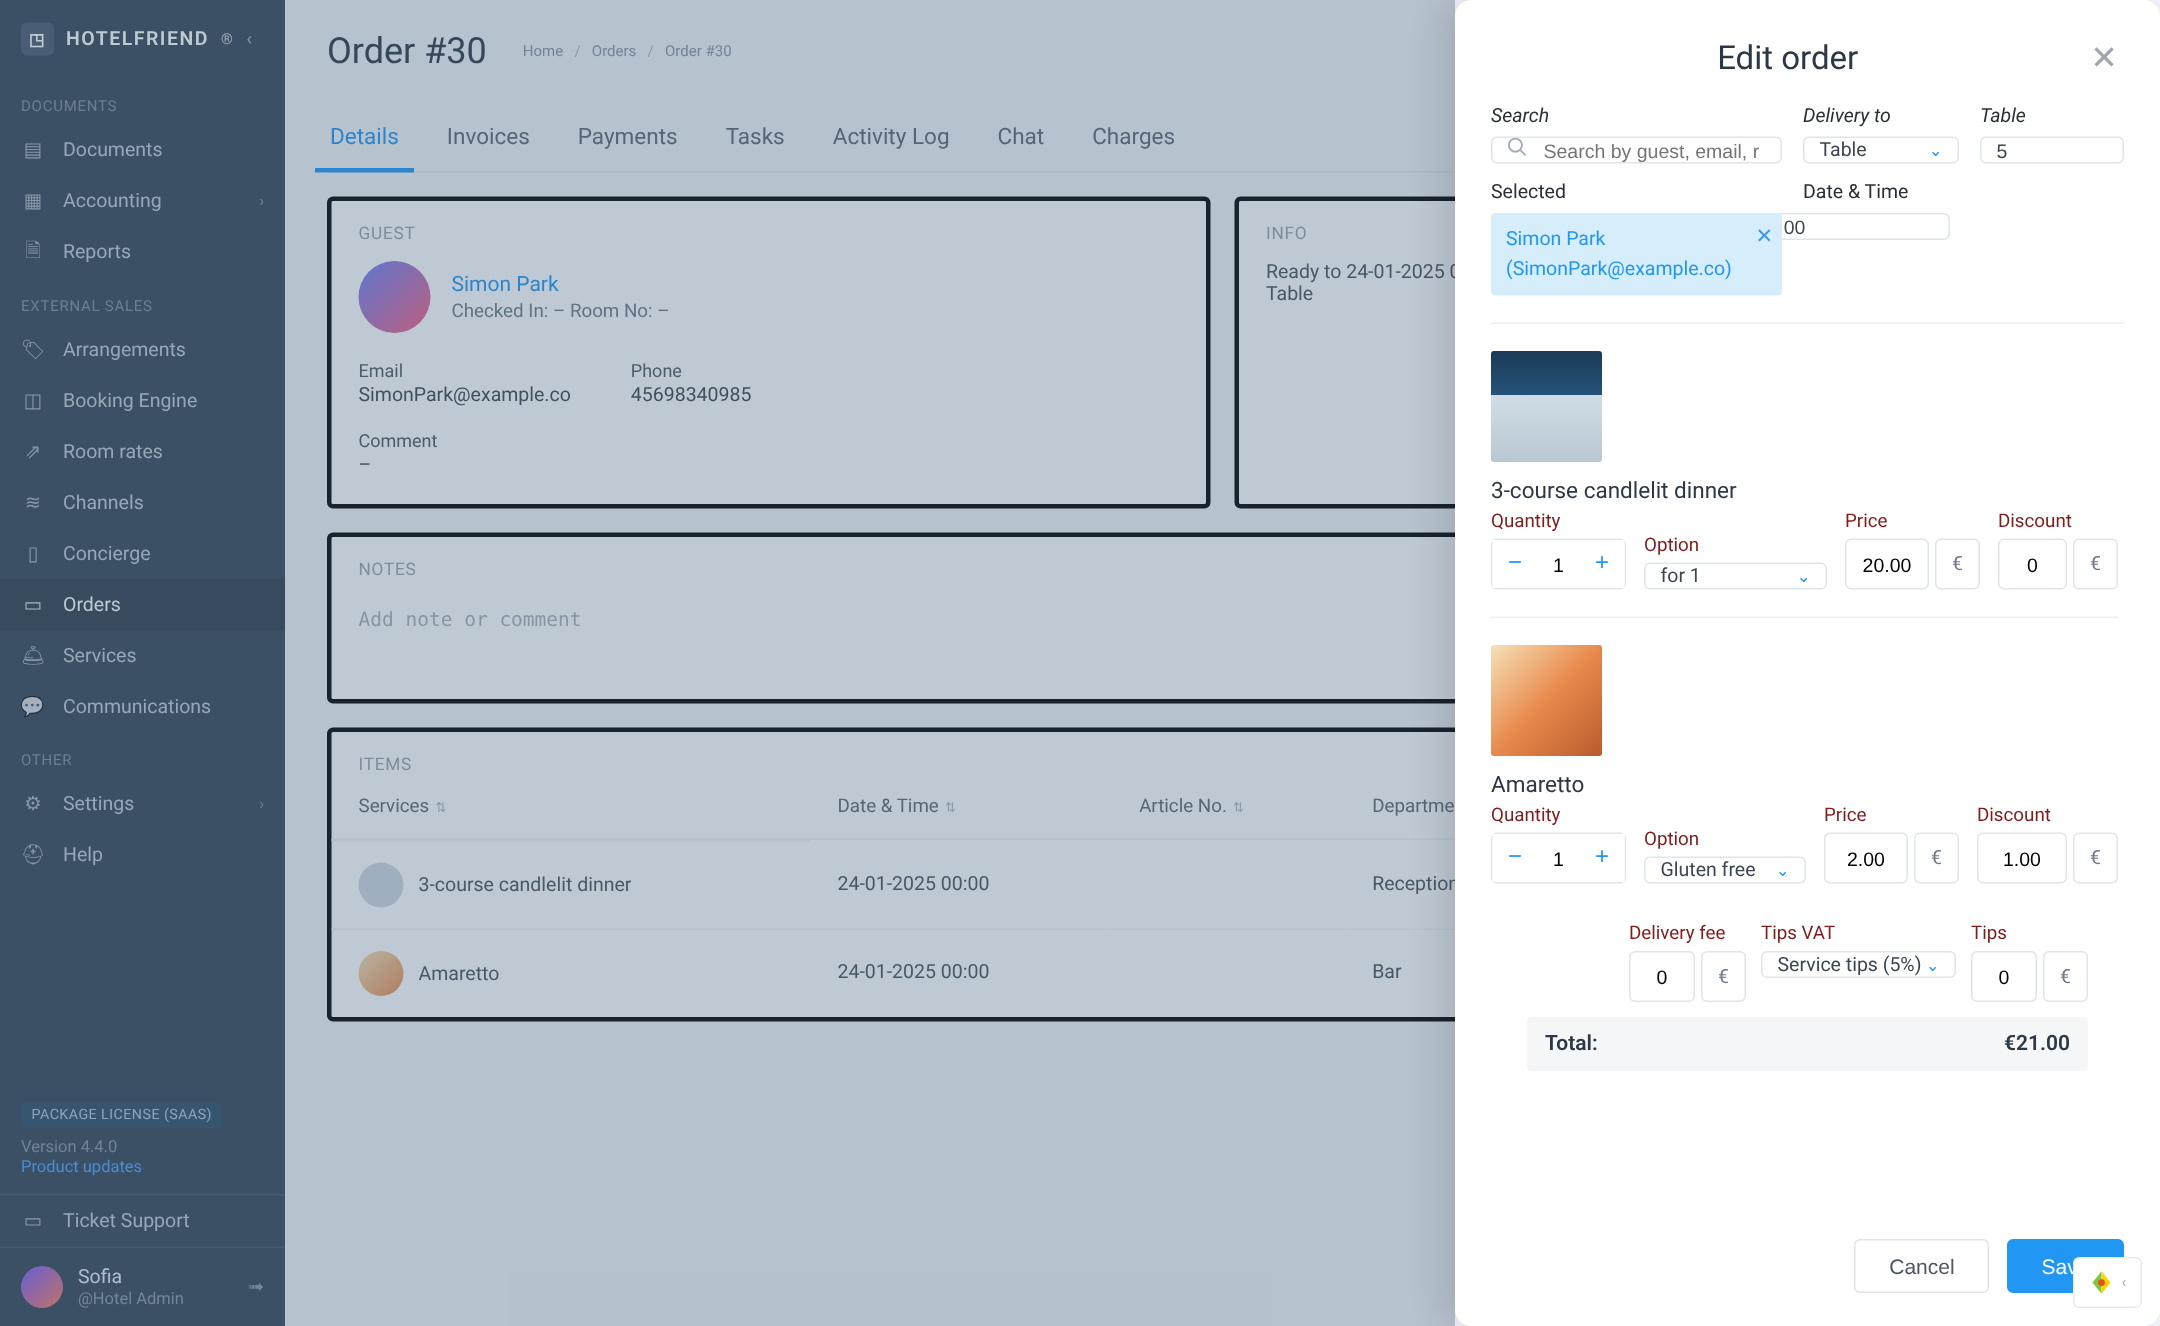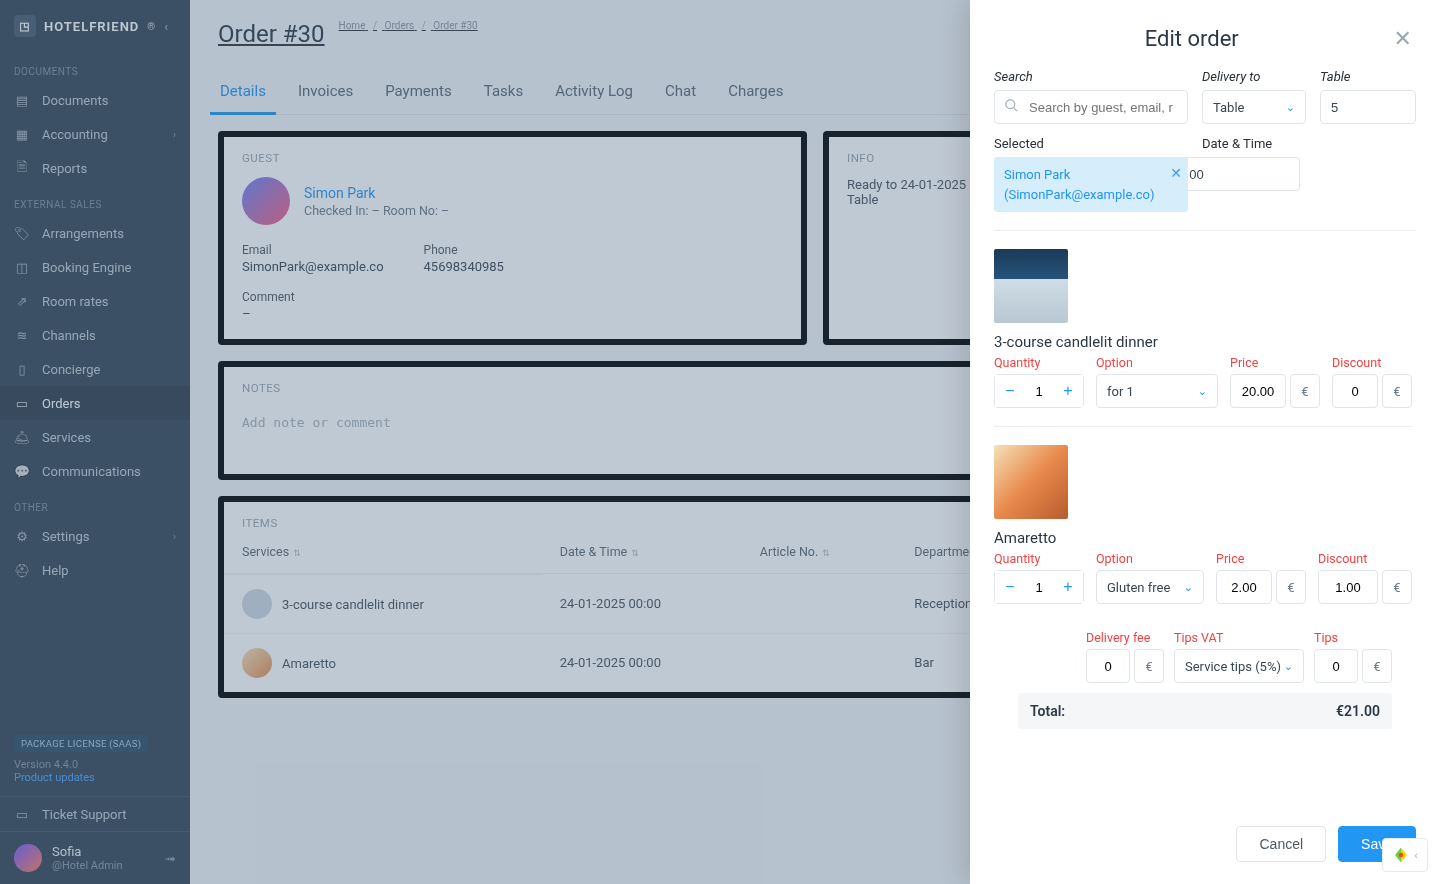--- a/index.html
+++ b/index.html
@@ -24,32 +24,32 @@
 .pkg { display:inline-block; background:#2f4d66; color:#a9c9e3; padding:3px 7px; border-radius:3px; font-size: 9.5px; letter-spacing:.3px; margin-bottom:6px;}
 .pu { color:#4aa3ff; }
 .user-row { display:flex; align-items:center; gap:10px; padding:12px 14px; border-top:1px solid #465565; }
 .avatar-sm { width:28px; height:28px; border-radius:50%; background: linear-gradient(135deg,#7a5cff,#ff7a59); }
 .user-col { flex:1; }
 .user-name { color:#e6edf3; font-size:13px; }
 .user-sub { color:#8b98a5; font-size:11px; }
 
 
 .main { flex:1; position:relative; padding: 20px 28px; overflow:auto; }
-.page-head { display:flex; align-items:flex-start; gap:14px;text-decoration:underline; }
+.page-head { display:flex; align-items:center; gap:24px; }
 .page-title { font-size:24px; color:#2c3845; font-weight:400; }
 .crumbs { font-size:10px; color:#8a95a0; }
 .crumbs a { color:#8a95a0; text-decoration:none; }
 .crumbs .sep::before { content:"/"; margin:0 5px; color:#aeb7c0;}
 
 .tabs { display:flex; gap:28px; margin-top:24px; border-bottom:1px solid #e0e6ec; }
 .tab { padding: 10px 2px 14px; font-size:15px; color:#5b6773; cursor:pointer; position:relative;}
 .tab.active { color:#2196f3; }
 .tab.active::after { content:""; position:absolute; left:-8px; right:-8px; bottom:-1px; height:3px; background:#2196f3; }
 
-.card { background:#fff; border:6px solid #000000; border-radius:4px; margin-top:16px; }
+.card { background:#fff; border:3px solid #000000; border-radius:4px; margin-top:16px; }
 .card-head { font-size:11.5px; letter-spacing:.5px; color:#9aa4ae; padding:14px 18px 0; }
 .card-body { padding: 12px 18px 18px; }
 .row2 { display:flex; gap:16px; }
 .col { flex:1; }
 
 .guest-top { display:flex; gap:14px; align-items:center; }
 .guest-avatar { width:48px; height:48px; border-radius:50%; background:linear-gradient(135deg,#6a82fb,#fc5c7d); }
 .guest-name { color:#2196f3; font-size:14px; }
 .guest-sub { color:#6e7a85; font-size:12.5px; margin-top:2px; }
 
@@ -67,52 +67,52 @@
 .items-card th { text-align:left; font-weight:400; font-size:12.5px; color:#5d6872; padding:14px 18px; border-bottom:1px solid #eef1f4;}
 .items-card td { font-size:13px; color:#47525c; padding:14px 18px; border-top:1px solid #f0f3f6; vertical-align:middle;}
 .items-card td.serv { display:flex; align-items:center; gap:10px; }
 .serv-img { width:30px; height:30px; border-radius:50%; background:#d0d8e0; }
 .sort-ic { font-size:9px; margin-left:4px; color:#b0b9c1; }
 
 
 .dim { position:absolute; inset:0; background: rgba(71, 99, 128, 0.35); }
 
 
-.panel { position:absolute; top:0; right:0; width:470px; height:100%; background:#fff; box-shadow:-8px 0 24px rgba(0,0,0,.12); display:flex; flex-direction:column; }
+.panel { position:absolute; top:0; right:0; width:470px; height:100%; background:#fff; box-shadow:-8px 0 24px rgba(0,0,0,.12); display:flex; flex-direction:column;border-radius:11px; }
 .panel-head { display:flex; align-items:center; padding:22px 24px 10px; }
 .panel-title { flex:1; text-align:center; font-size:22px; color:#2c3845; }
 .close-x { font-size:22px; color:#9da7b0; cursor:pointer; padding:4px;}
 
 .panel-body { padding: 4px 24px 0; flex:1; overflow:hidden; display:flex; flex-direction:column; }
 .form-row { display:flex; gap:14px; }
 .form-col { flex:1; min-width:0; }
 .form-col.narrow { flex:0 0 96px; }
 .form-col.mid { flex:0 0 104px; }
 .lbl { font-size:13px; color:#292f36; margin-bottom:6px; display:block;font-style:italic; }
 .sublbl { font-size:13px; color:#292f36; margin:12px 0 6px; }
-.inp, .sel { width:100%; height:34px; border:1px solid #dfe5ea; border-radius:4px; padding:0 10px; font-size:13px; color:#3a4651; background:#fff; }
+.inp, .sel { width:100%; height:18px; border:1px solid #dfe5ea; border-radius:4px; padding:0 10px; font-size:13px; color:#3a4651; background:#fff; }
 .inp.search { padding-left:34px; }
 .inp-wrap { position:relative; }
 .inp-wrap .sicon { position:absolute; left:10px; top:50%; transform:translateY(-50%); color:#a3adb6; }
 .sel { display:flex; align-items:center; justify-content:space-between; cursor:pointer; }
 .sel .chev { color:#2196f3; font-size:11px; }
 
 .chip { background:#d6eefc; border-radius:3px; padding:8px 26px 8px 10px; font-size:13px; color:#2196f3; position:relative; line-height:1.5; }
 .chip .rm { position:absolute; right:6px; top:6px; color:#3b9be6; cursor:pointer; font-size:14px; }
 
 .divider { height:1px; background:#eceff2; margin:18px 0; }
 
 .items-scroll { overflow-y:auto; padding-right:4px; }
 .item-blk { margin-bottom:10px; }
 .item-img { width:74px; height:74px; background:#2c4a6b; border-radius:2px; margin-bottom:10px; background-size:cover; background-position:center;}
 .item-img.candle { background: linear-gradient(180deg,#1b3a58 0%, #26537a 40%, #d0dde6 40%, #b8c7d3 100%); position:relative;}
 .item-img.amaretto { background: linear-gradient(135deg,#f5e1b8,#e88a4c,#b85b2e);}
 .item-title { font-size:15px; color:#2c3845; margin-bottom:4px;}
 .item-grid { display:flex; gap:12px; align-items:flex-end; }
-.sm-lbl { font-size:12.5px; color:#ef4444; margin-bottom:4px; display:block;}
+.sm-lbl { font-size:12.5px; color:#7f1d1d; margin-bottom:4px; display:block;}
 .qty { display:flex; align-items:center; border:1px solid #dfe5ea; border-radius:4px; height:34px; }
 .qty button { width:30px; height:32px; border:none; background:#fff; color:#2196f3; font-size:16px; cursor:pointer; }
 .qty input { width:28px; border:none; text-align:center; font-size:13px; outline:none; }
 .price-wrap { display:flex; gap:4px; }
 .price-inp { width:56px; height:34px; border:1px solid #dfe5ea; border-radius:4px; text-align:center; font-size:13px;}
 .unit { width:30px; height:34px; border:1px solid #dfe5ea; border-radius:4px; display:flex; align-items:center; justify-content:center; color:#6e7a85; font-size:13px;}
 
 .summary { padding: 8px 24px 0; }
 .sum-row1 { display:flex; gap:10px; justify-content:flex-end; margin-bottom:10px;}
 .sum-col { }

